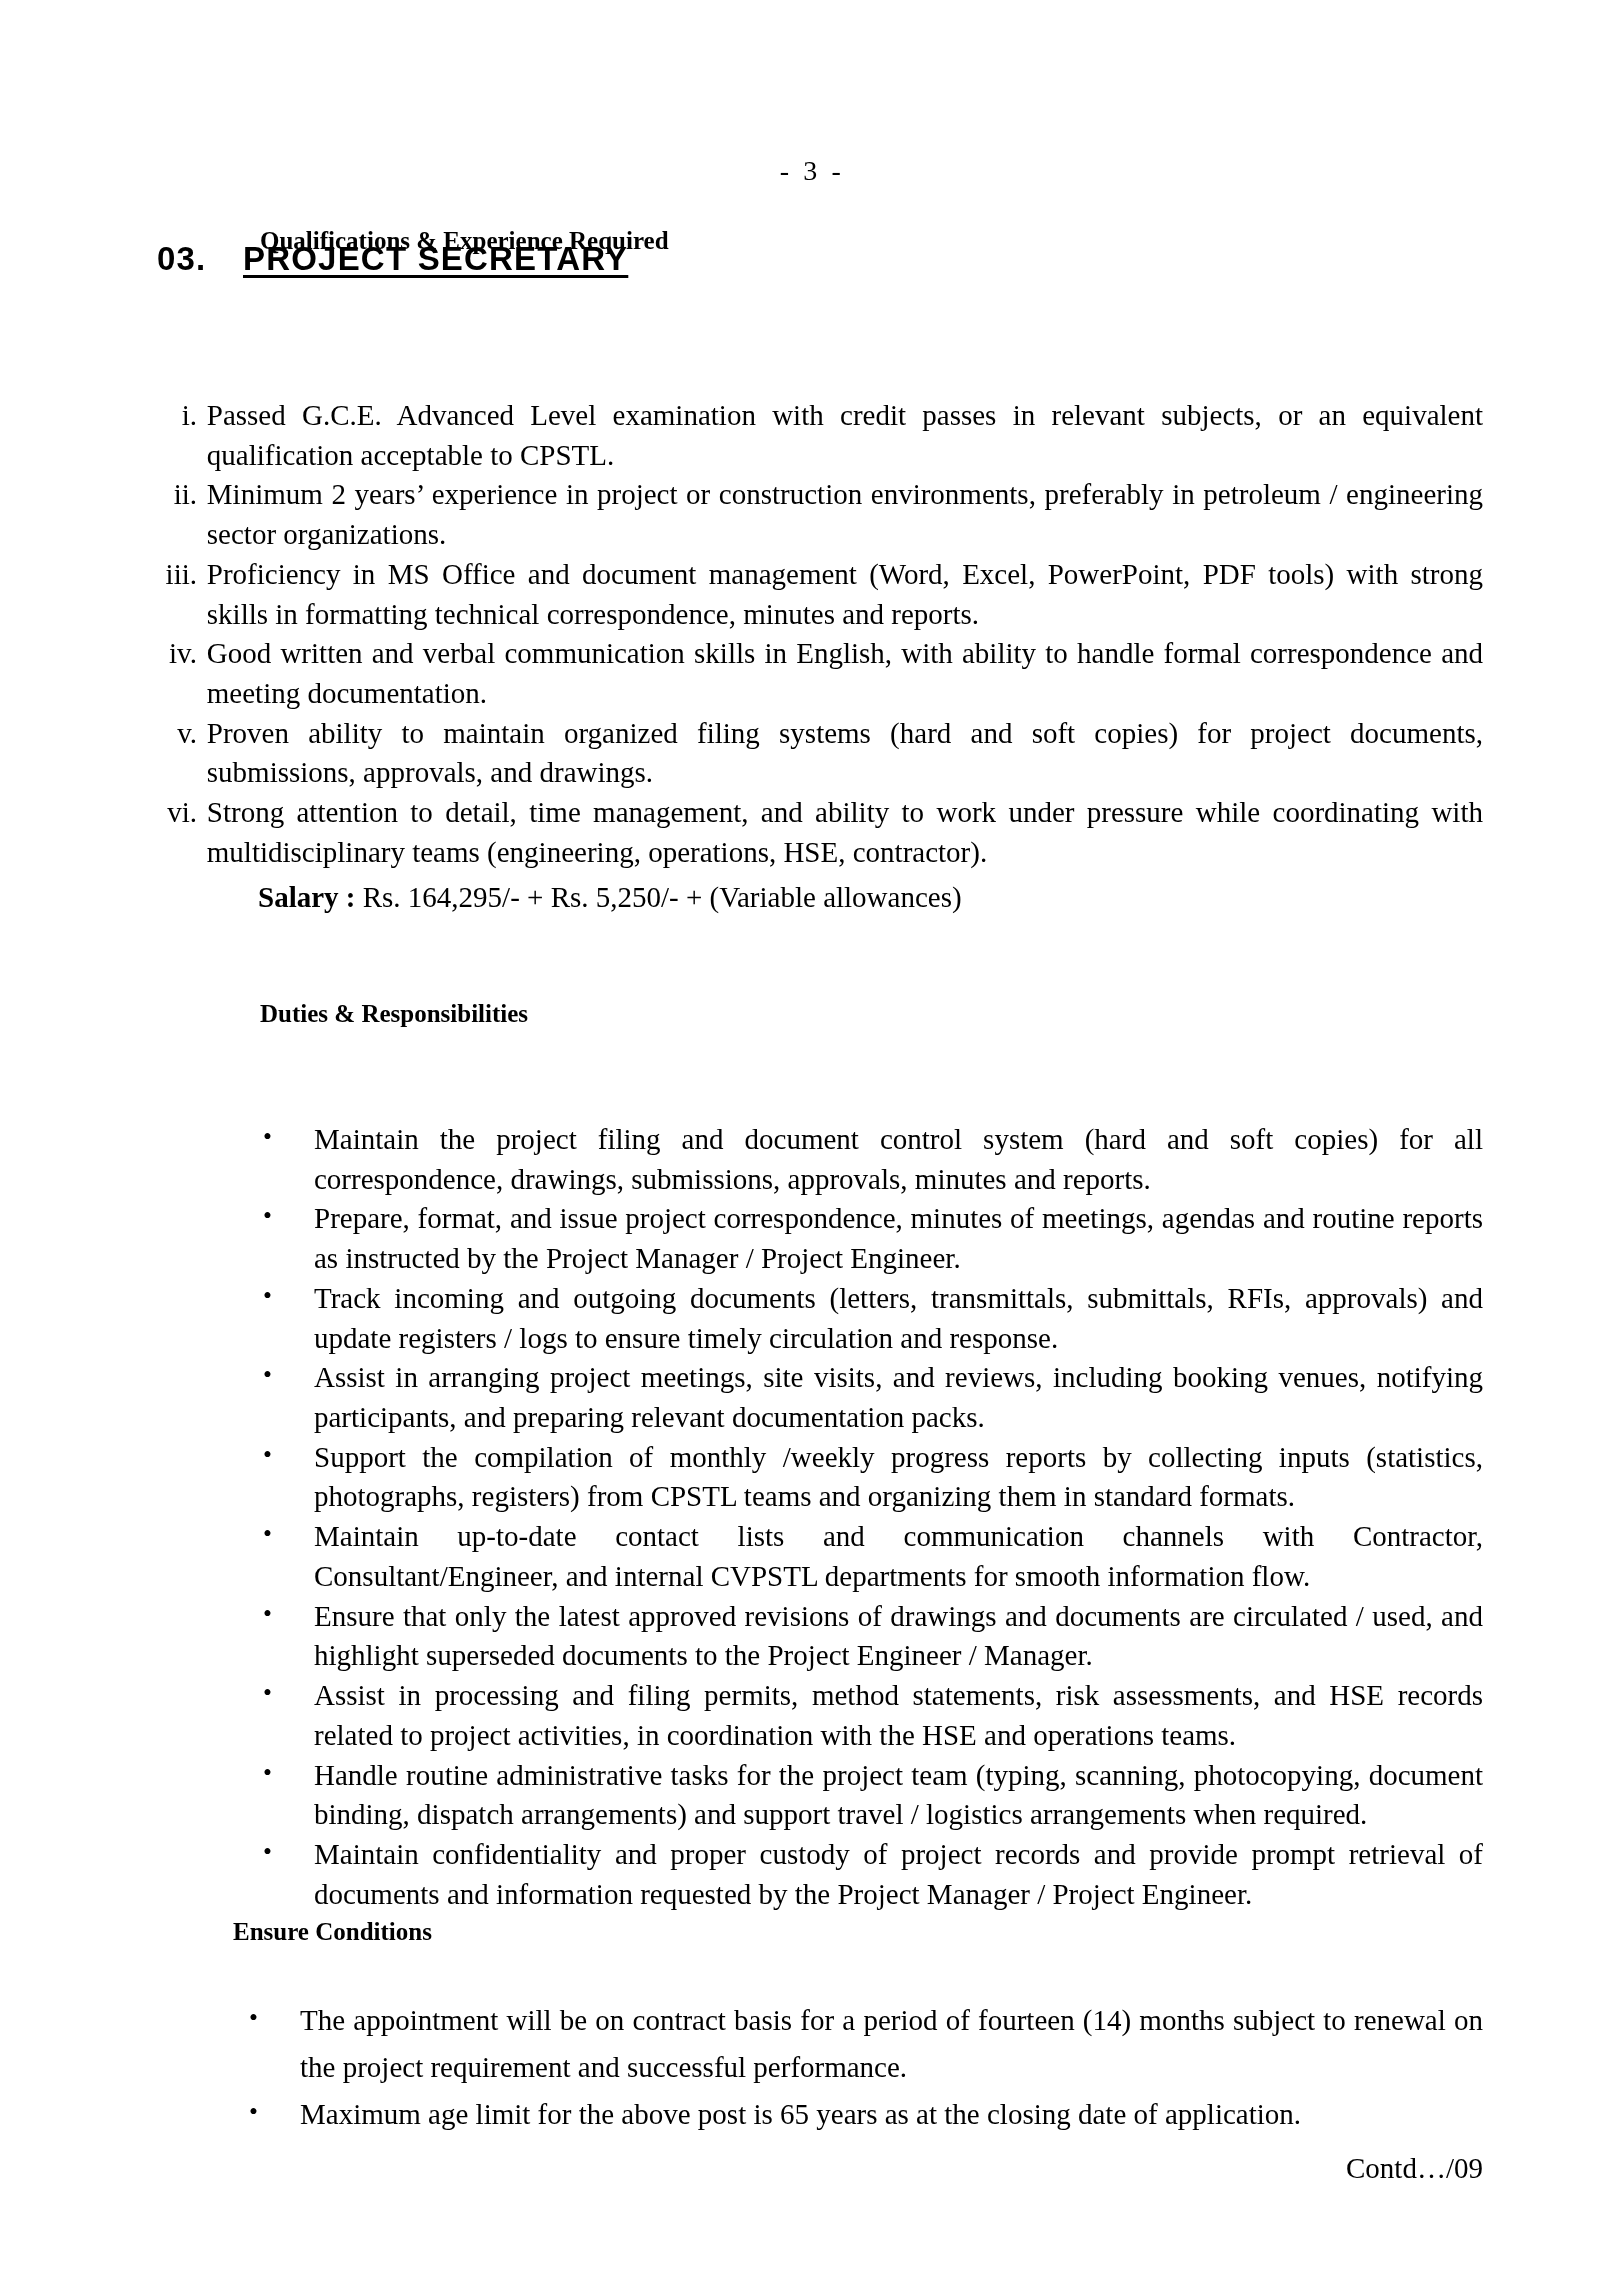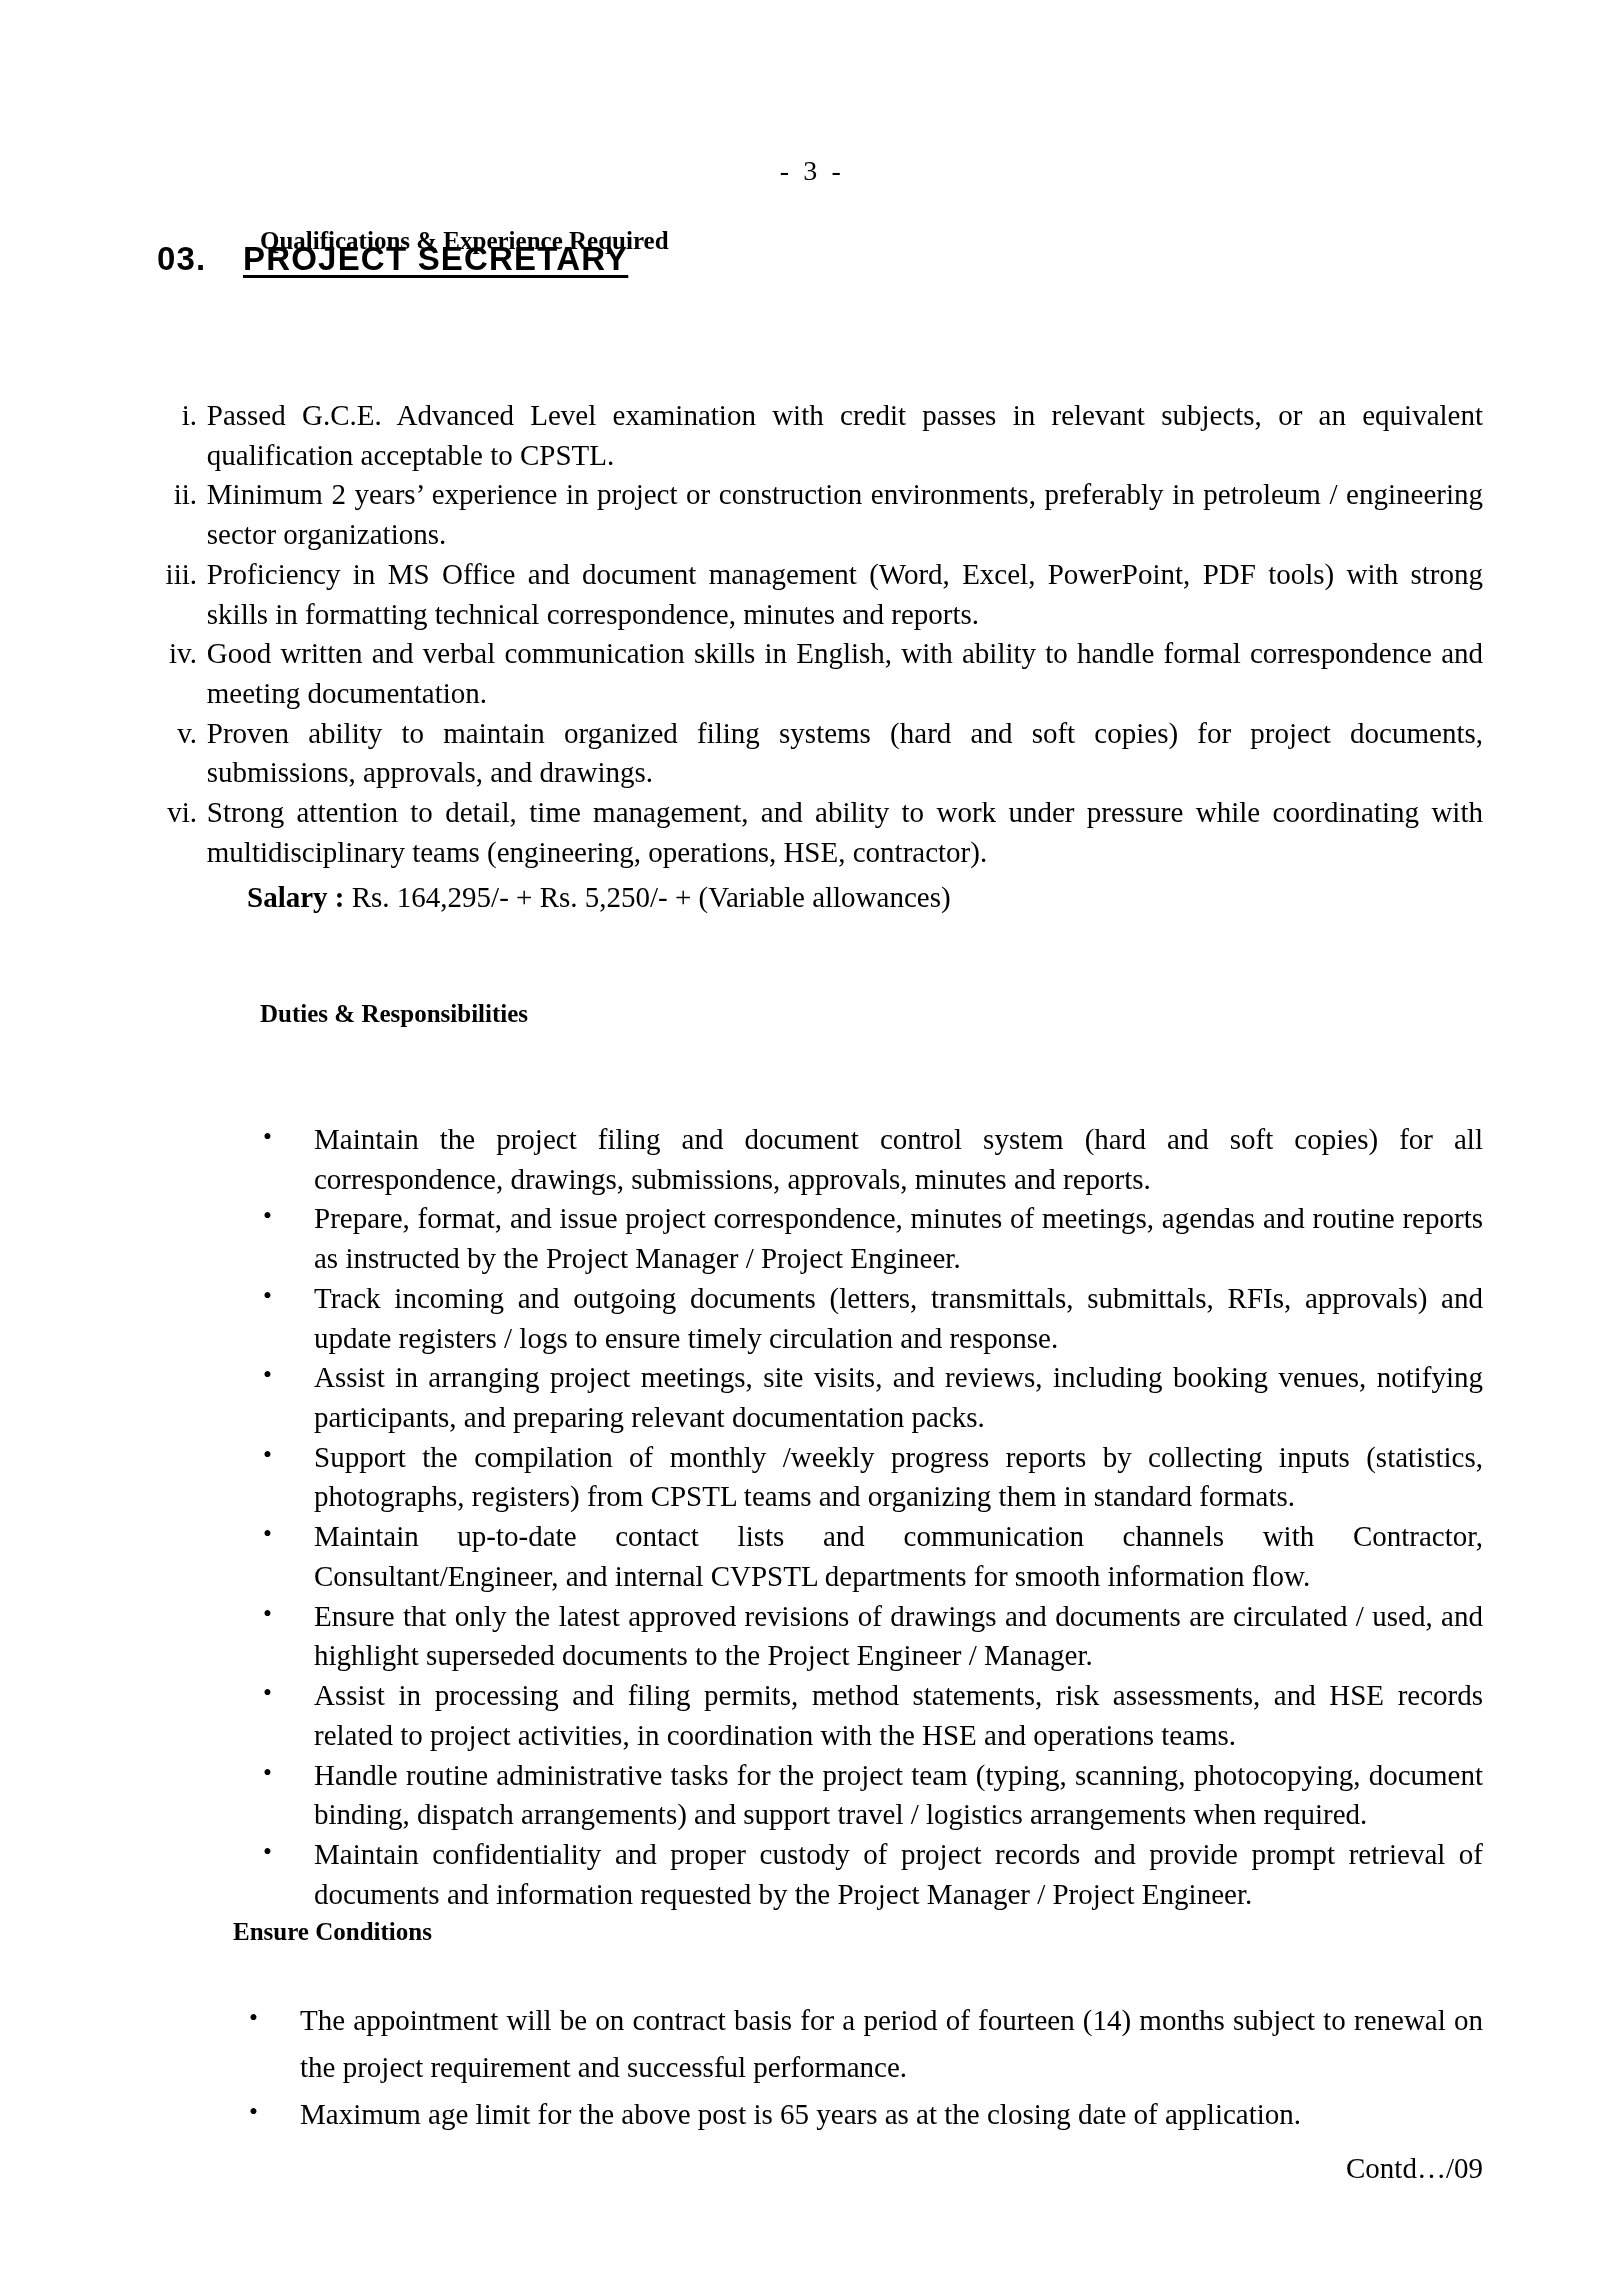--- a/index.html
+++ b/index.html
@@ -73,21 +73,21 @@
   .roman-item .body {
     flex: 1 1 auto;
     text-align: justify;
     text-justify: inter-word;
   }
 
   
   .salary {
     position: absolute;
     top: 881px;
-    left: 247px;
+    left: 258px;
     font-size: 29px;
     font-family: Liberation Serif, serif;
   }
   .salary .lbl { font-weight: bold; }
 
   
   .bullet-list { position: absolute; }
   .bullet-item {
     display: flex;
     align-items: flex-start;

